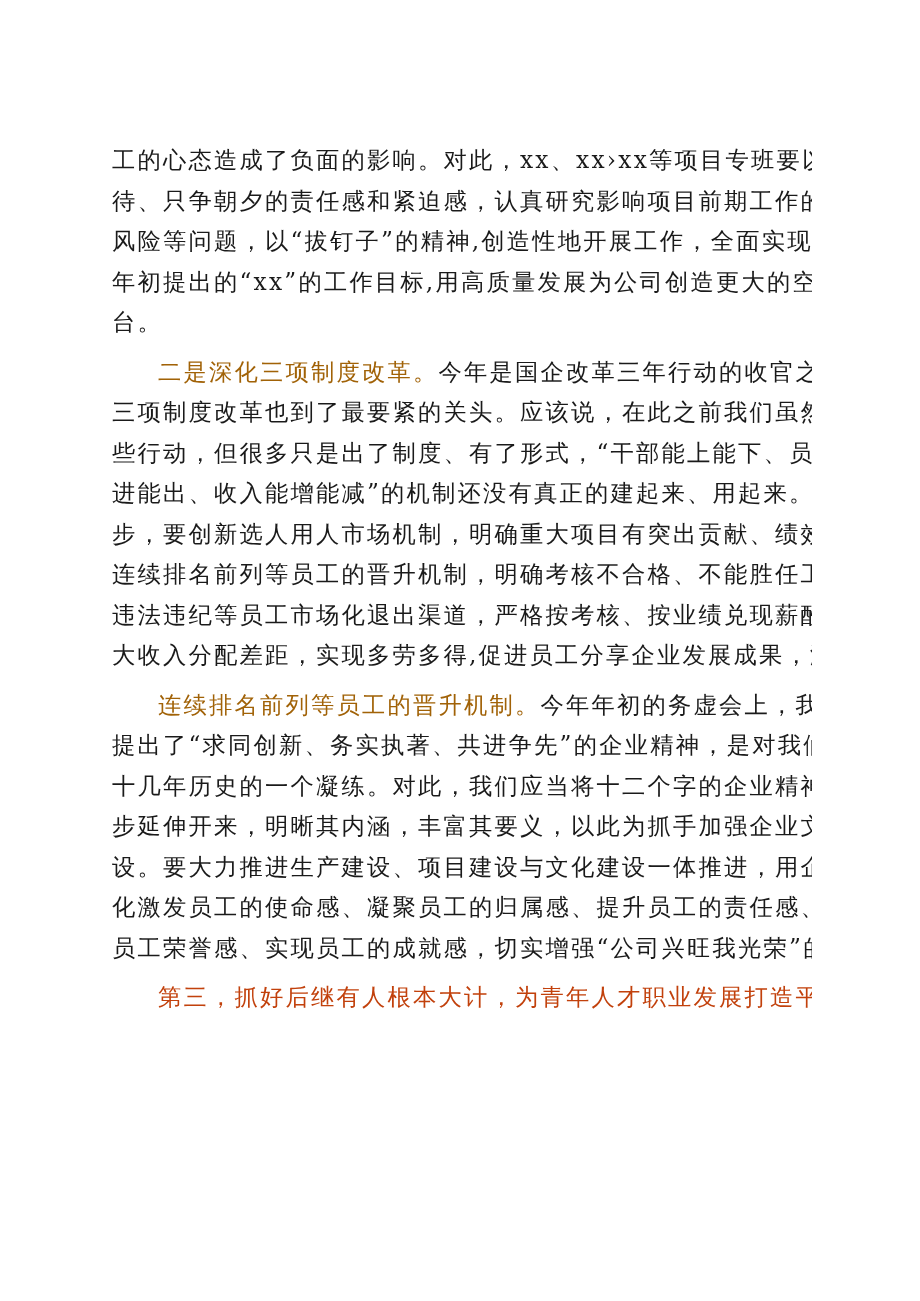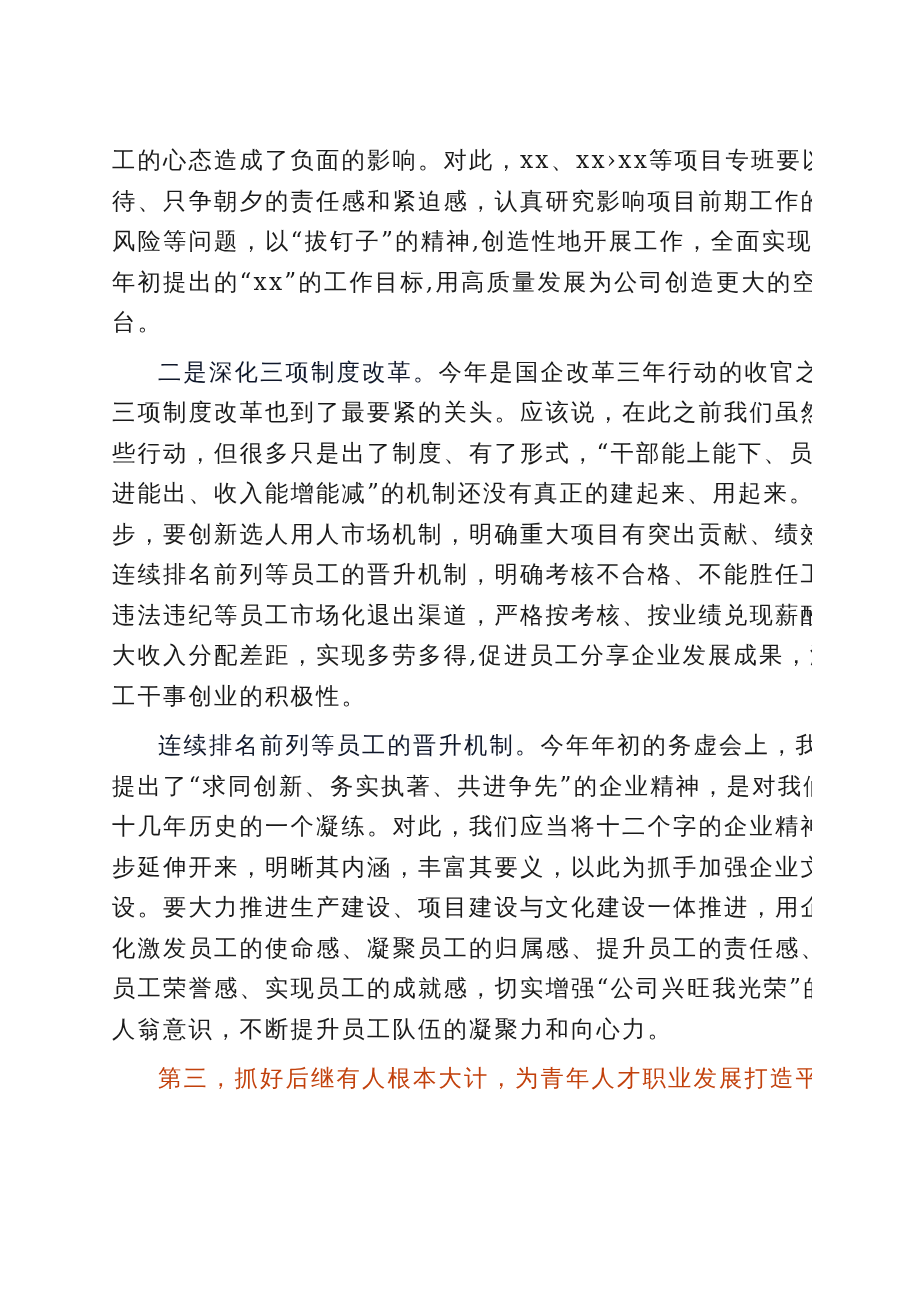--- a/index.html
+++ b/index.html
@@ -39,21 +39,21 @@
       overflow: hidden;
       white-space: nowrap;
     }
     .para .line.last {
       text-align-last: left;
     }
     .indent {
       padding-left: 46px;
     }
     .hl-blue {
-      color: #0f172a;
+      color: #a16207;
     }
     .hl-red {
       color: #c2410c;
     }
     .gap {
       height: 9px;
     }
   </style>
 </head>
 <body>
@@ -72,34 +72,32 @@
 
   <div class="para">
     <span class="line indent"><span class="hl-blue">二是深化三项制度改革。</span><span>今年是国企改革三年行动的收官之年，</span></span>
     <span class="line">三项制度改革也到了最要紧的关头。应该说，在此之前我们虽然有一</span>
     <span class="line">些行动，但很多只是出了制度、有了形式，“干部能上能下、员工能</span>
     <span class="line">进能出、收入能增能减”的机制还没有真正的建起来、用起来。下一</span>
     <span class="line">步，要创新选人用人市场机制，明确重大项目有突出贡献、绩效考核</span>
     <span class="line">连续排名前列等员工的晋升机制，明确考核不合格、不能胜任工作、</span>
     <span class="line">违法违纪等员工市场化退出渠道，严格按考核、按业绩兑现薪酬，拉</span>
     <span class="line">大收入分配差距，实现多劳多得,促进员工分享企业发展成果，激发员</span>
-    <span class="line last">工干事创业的积极性。</span>
   </div>
 
   <div class="gap"></div>
 
   <div class="para">
     <span class="line indent"><span class="hl-blue">连续排名前列等员工的晋升机制。</span><span>今年年初的务虚会上，我们</span></span>
     <span class="line">提出了“求同创新、务实执著、共进争先”的企业精神，是对我们二</span>
     <span class="line">十几年历史的一个凝练。对此，我们应当将十二个字的企业精神进一</span>
     <span class="line">步延伸开来，明晰其内涵，丰富其要义，以此为抓手加强企业文化建</span>
     <span class="line">设。要大力推进生产建设、项目建设与文化建设一体推进，用企业文</span>
     <span class="line">化激发员工的使命感、凝聚员工的归属感、提升员工的责任感、赋予</span>
     <span class="line">员工荣誉感、实现员工的成就感，切实增强“公司兴旺我光荣”的主</span>
-    <span class="line last">人翁意识，不断提升员工队伍的凝聚力和向心力。</span>
   </div>
 
   <div class="gap"></div>
 
   <div class="para">
     <span class="line indent last hl-red">第三，抓好后继有人根本大计，为青年人才职业发展打造平</span>
   </div>
 
 </div>
 

